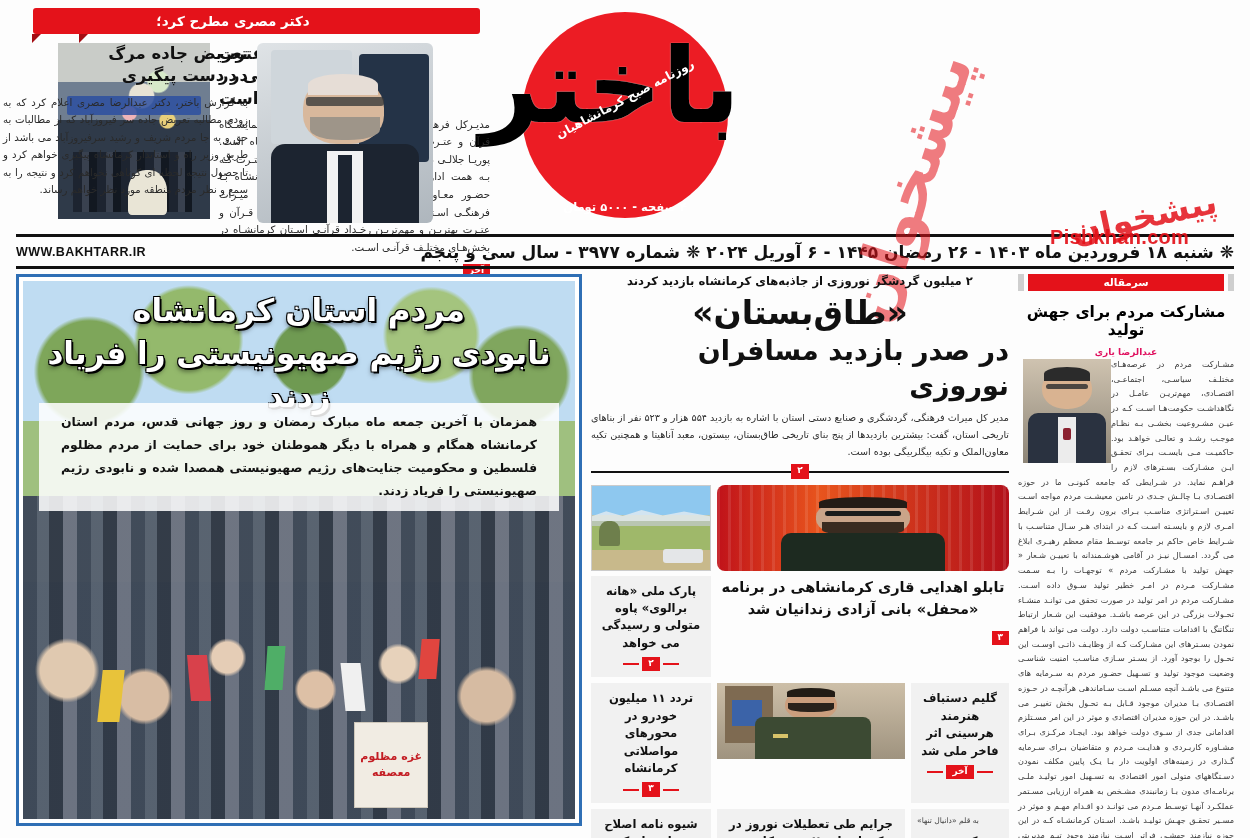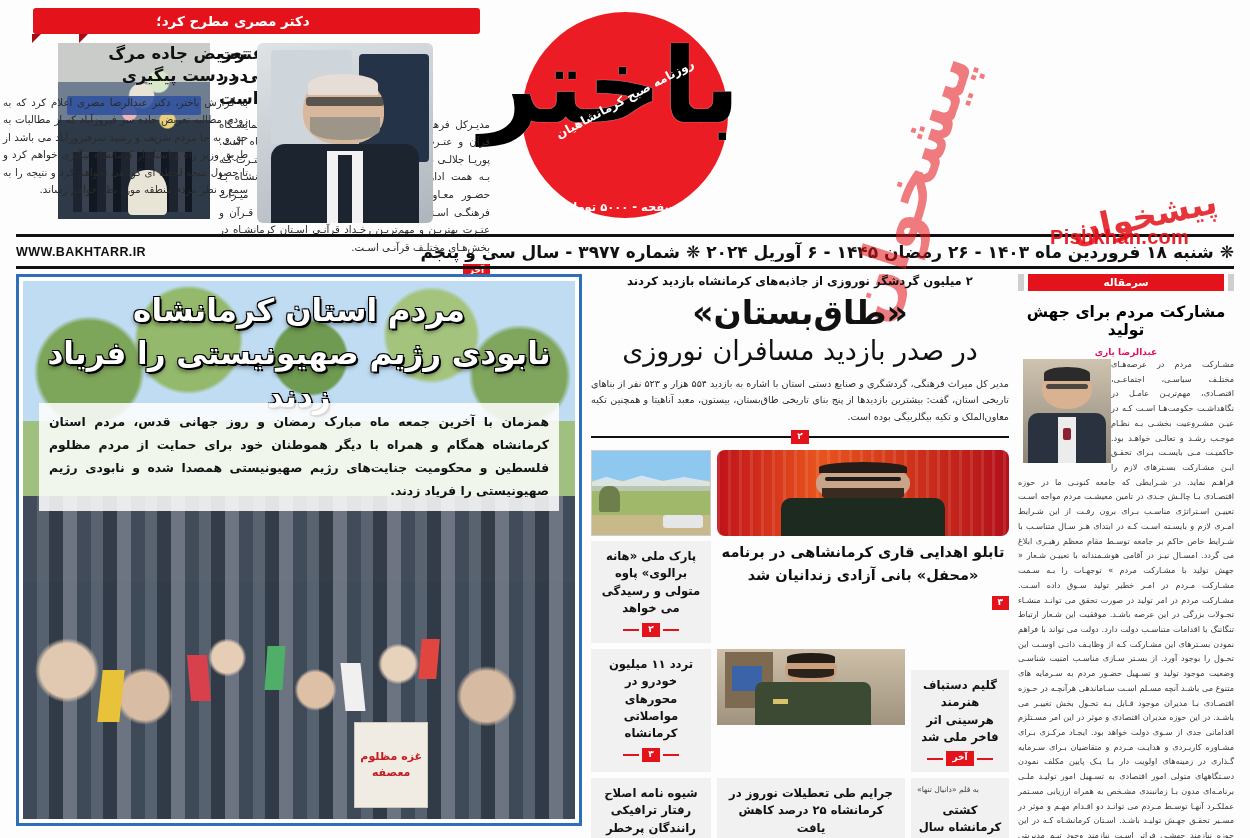--- a/index.html
+++ b/index.html
@@ -118,40 +118,40 @@
   }
   .tick{ width:6px; height:17px; background:#cfcfcf; }
   .edit-title{ font-size:15.5px; font-weight:bold; text-align:center; margin:12px 0 8px; }
   .edit-author{ font-size:9px; color:#e0115f; text-align:center; font-weight:bold; margin-bottom:0;}
   .edit-body{ font-size:8.1px; line-height:1.82; text-align:justify; color:#3a3a3a; }
   .edit-photo{ float:left; width:88px; height:104px; margin:2px 0 4px 5px; }
 
   
   .mid-kick{ font-size:11.6px; font-weight:bold; text-align:center; color:#111; }
   .mid-h1{ font-size:33px; font-weight:bold; text-align:center; margin-top:4px; line-height:1.28;}
-  .mid-h2{ font-size:27px; font-weight:normal; text-align:center; line-height:1.28;}
+  .mid-h2{ font-size:27px; font-weight:bold; text-align:right; line-height:1.28;}
   .mid-body{ font-size:9.6px; line-height:1.74; text-align:justify; margin-top:7px; color:#2a2a2a;}
   .mid-rule{ display:flex; align-items:center; gap:0; margin:4px 0 6px;}
   .mid-rule .l{ flex:1; height:2px; background:#111; }
 
   .cell{ background:#f1f1f1; padding:7px 6px 6px; }
   .cell-h{ font-size:11.6px; font-weight:bold; text-align:center; line-height:1.5; color:#111;}
   .cell-sub{ font-size:7.6px; text-align:left; color:#444; margin-bottom:8px;}
 
   
   .hero{ border:3px solid #2f6fb5; padding:4px; height:100%; background:#fff; }
   .hero-inner{ position:relative; height:100%; overflow:hidden; background:#bcd2e6;}
   .hero-h1{
     position:absolute; right:8px; left:8px; top:8px; text-align:center;
     font-size:31px; font-weight:bold; color:#fff; line-height:1.38;
     text-shadow: 2px 2px 0 #000, -1px -1px 0 #000, 1px -1px 0 #000, -1px 1px 0 #000, 0 3px 5px rgba(0,0,0,.55);
   }
   .hero-lead{
     position:absolute; right:16px; left:16px; top:122px;
-    background:rgba(255,255,255,.86); padding:8px 10px;
+    background:rgba(255,255,255,.86); padding:8px 22px;
     font-size:12.4px; line-height:1.85; font-weight:bold; text-align:justify; color:#111;
   }
 </style>
 </head>
 <body>
 
 <div class="page">
 
   <div class="topstrip">
 
@@ -289,21 +289,21 @@
           <div class="cell-h">پارک ملی «هانه برالوی» پاوه متولی و رسیدگی می خواهد</div>
           <div class="badge-rail" style="margin-top:5px">
             <span class="line"></span>
             <span class="page-badge">۲</span>
             <span class="line"></span>
           </div>
         </div>
       </div>
 
       <div style="display:flex;gap:6px;margin-top:6px;">
-        <div class="cell" style="width:98px;margin-top:21px;">
+        <div class="cell" style="width:98px;">
           <div class="cell-h">گلیم دستباف هنرمند هرسینی اثر فاخر ملی شد</div>
           <div class="badge-rail" style="margin-top:5px">
             <span class="line"></span>
             <span class="page-badge">آخر</span>
             <span class="line"></span>
           </div>
         </div>
         <div class="thumb" style="flex:1;height:76px;background:linear-gradient(#cdbfa8,#9f937f);">
           <div style="position:absolute;left:4%;top:4%;width:26%;height:74%;background:#7e6a51"></div>
           <div style="position:absolute;left:8%;top:22%;width:16%;height:34%;background:#3b63a8"></div>

